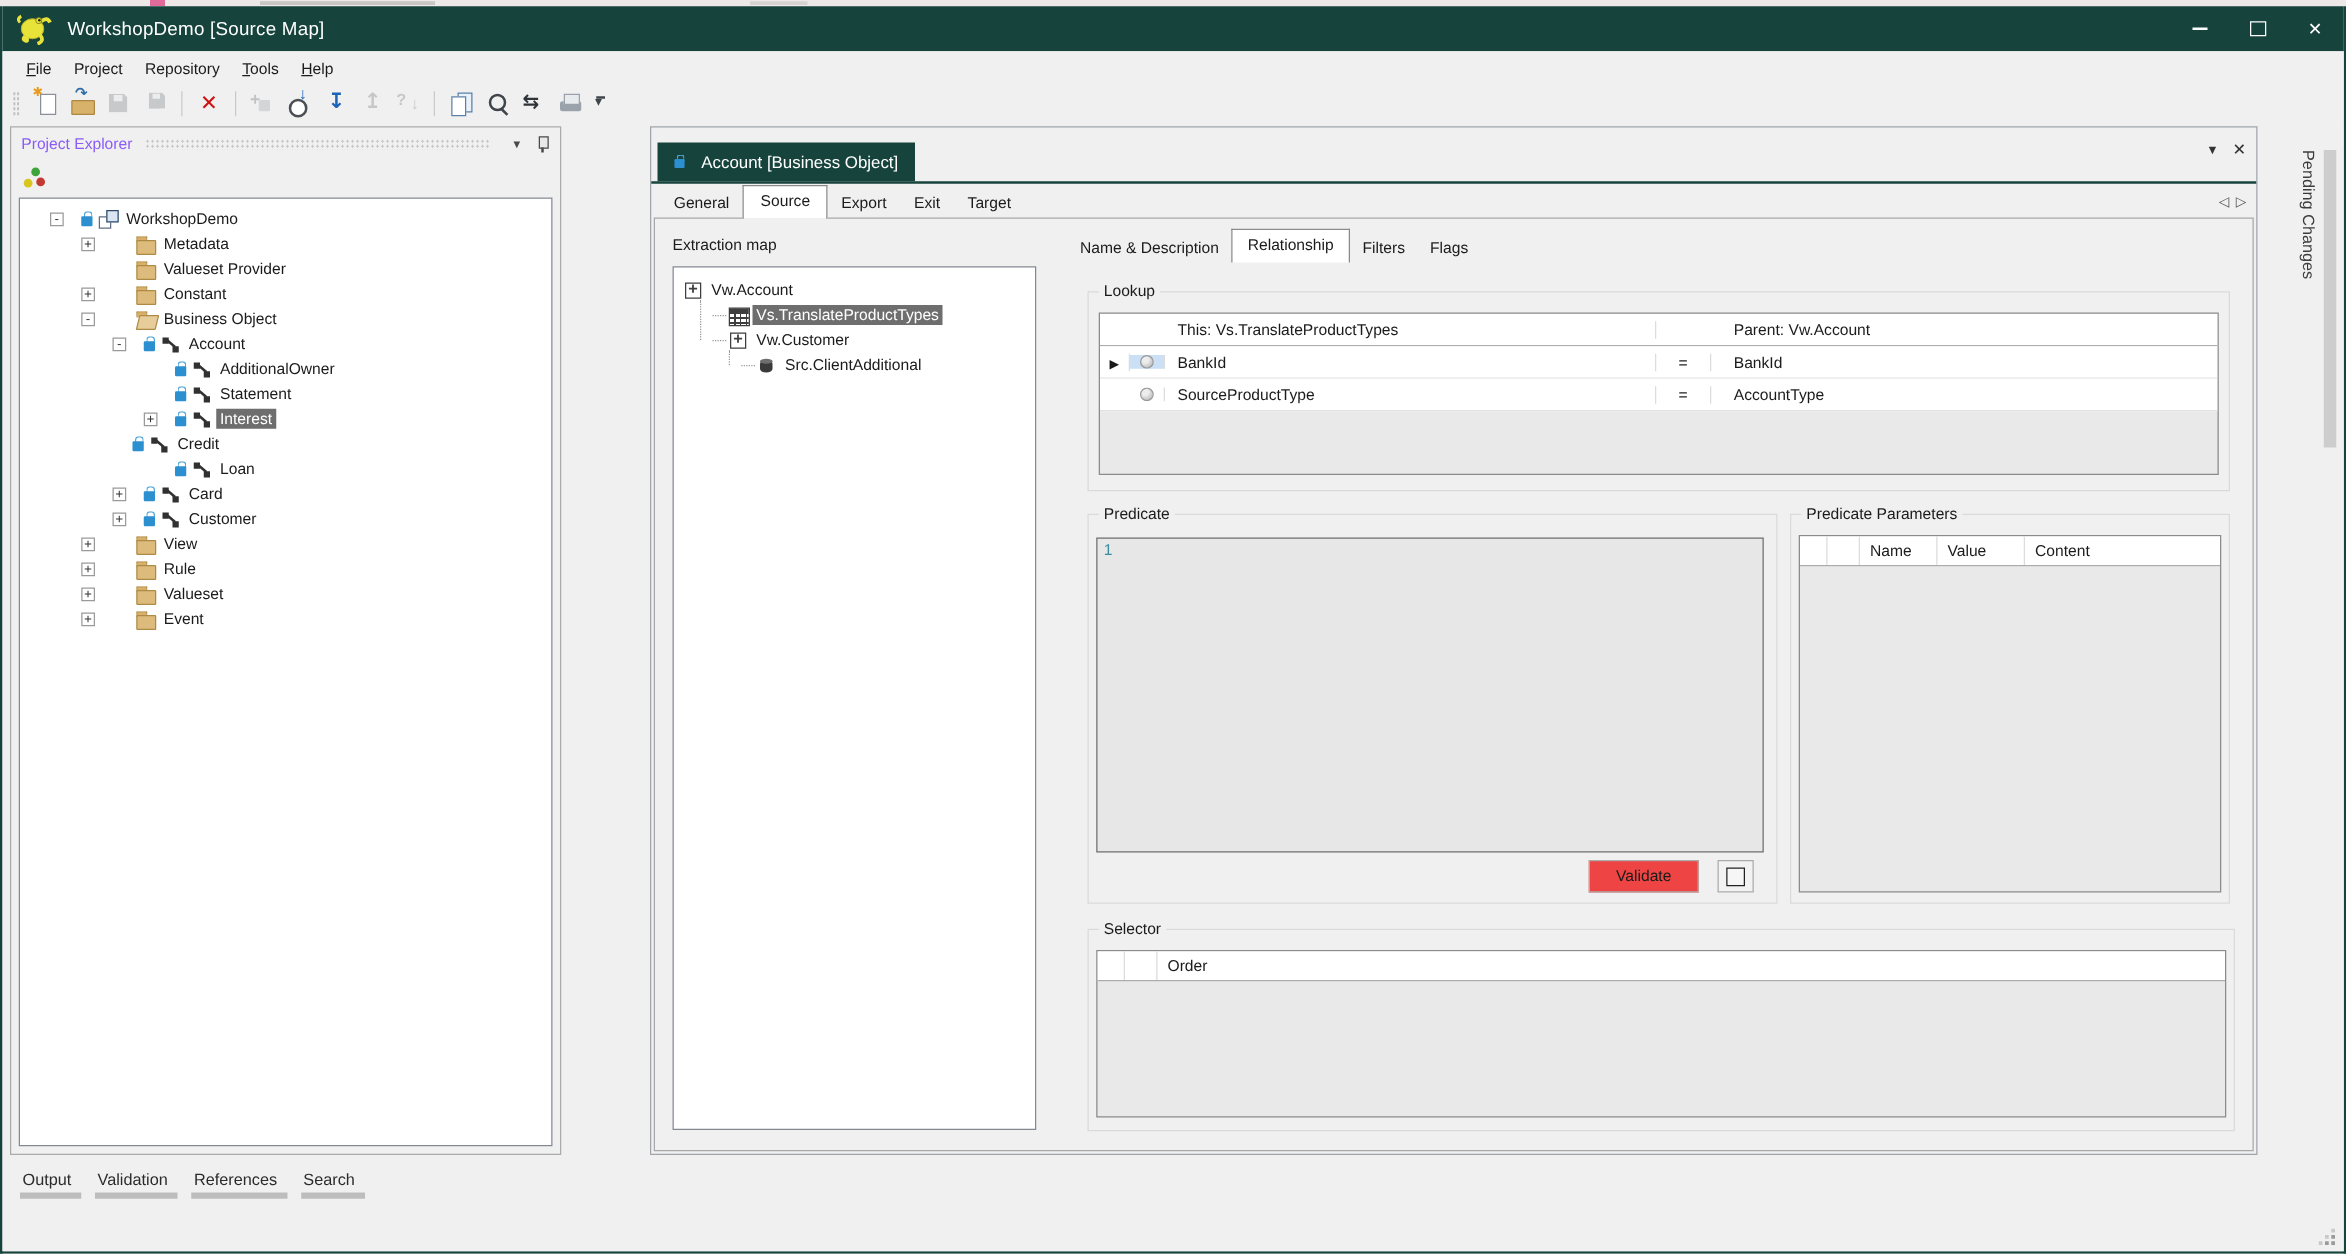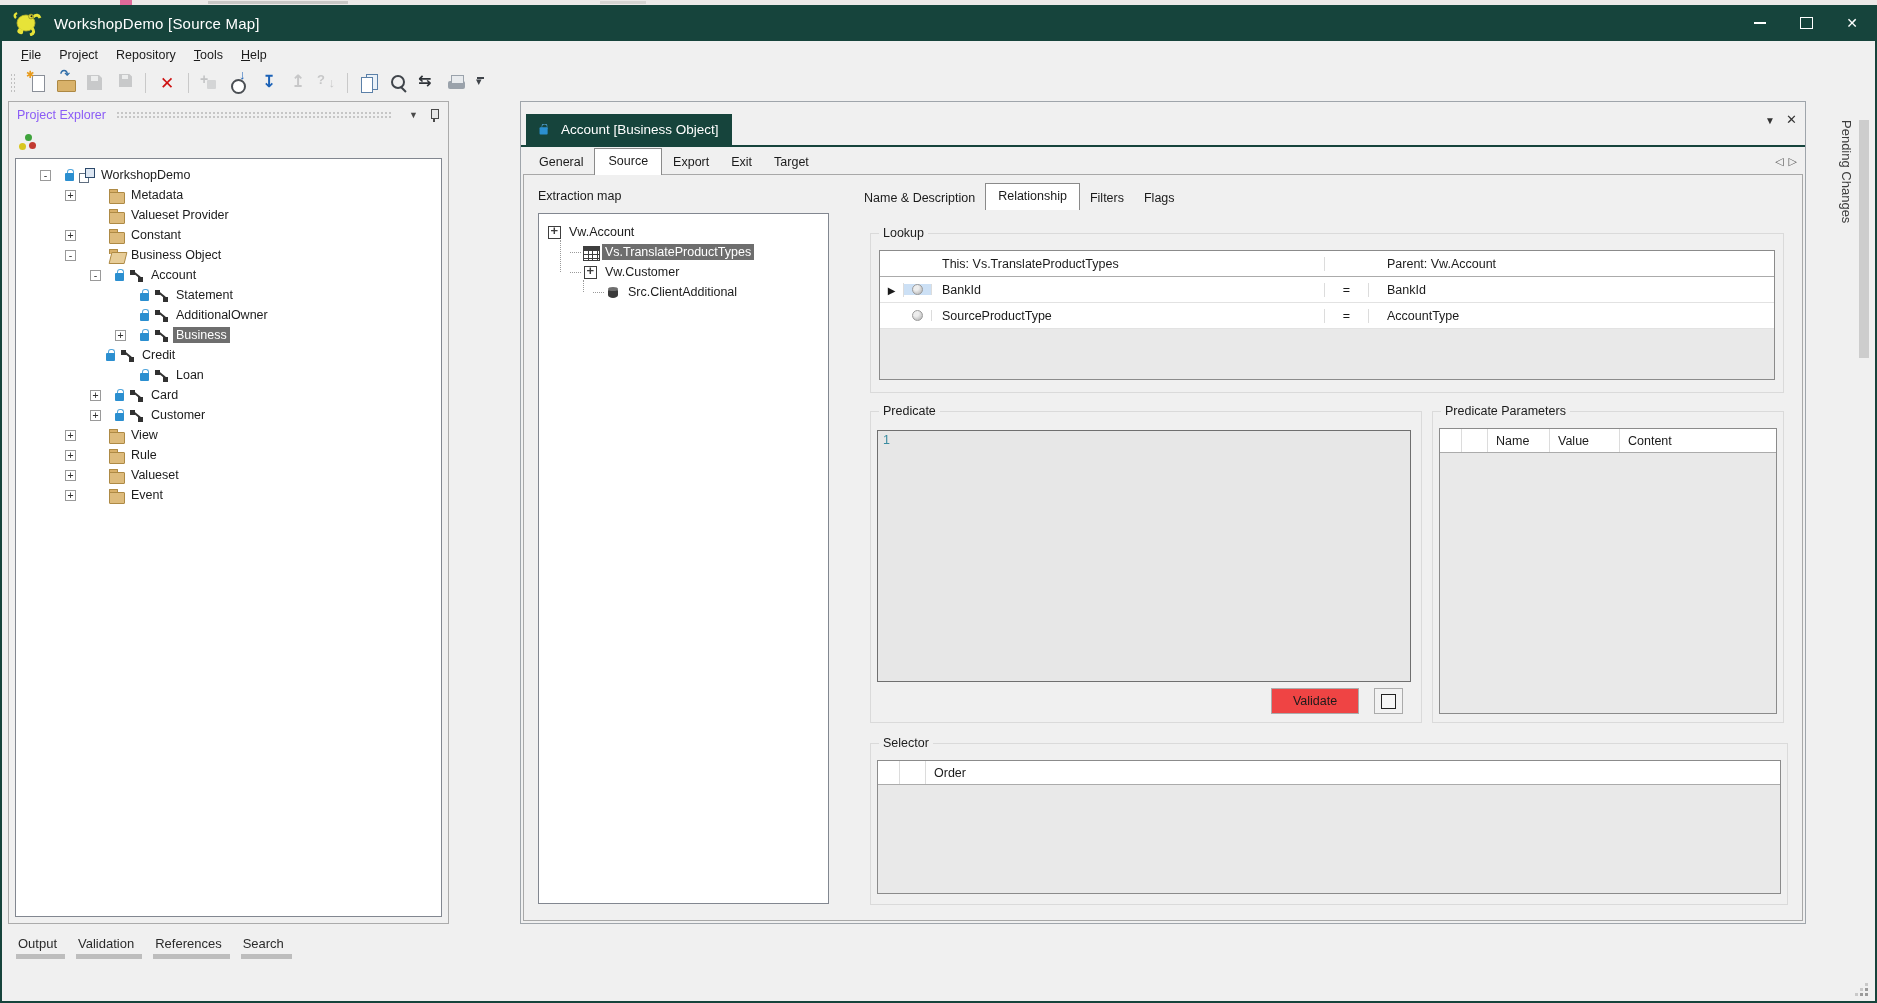--- a/index.html
+++ b/index.html
@@ -291,33 +291,33 @@
             <div class="trow" style="padding-left: 74px;">
               <span class="exp">-</span>
               <span class="lk"></span>
               <span class="tico tico-bo"></span>
               <span class="tlabel">Account</span>
             </div>
             <div class="trow" style="padding-left: 99px;">
               <span class="exp"></span>
               <span class="lk"></span>
               <span class="tico tico-bo"></span>
-              <span class="tlabel">Statement</span>
+              <span class="tlabel">AdditionalOwner</span>
             </div>
             <div class="trow" style="padding-left: 99px;">
               <span class="exp"></span>
               <span class="lk"></span>
               <span class="tico tico-bo"></span>
-              <span class="tlabel">AdditionalOwner</span>
+              <span class="tlabel">Statement</span>
             </div>
             <div class="trow" style="padding-left: 99px;">
               <span class="exp">+</span>
               <span class="lk"></span>
               <span class="tico tico-bo"></span>
-              <span class="tlabel sel">Business</span>
+              <span class="tlabel sel">Interest</span>
             </div>
             <div class="trow" style="padding-left: 65px;">
               <span class="exp"></span>
               <span class="lk"></span>
               <span class="tico tico-bo"></span>
               <span class="tlabel">Credit</span>
             </div>
             <div class="trow" style="padding-left: 99px;">
               <span class="exp"></span>
               <span class="lk"></span>

